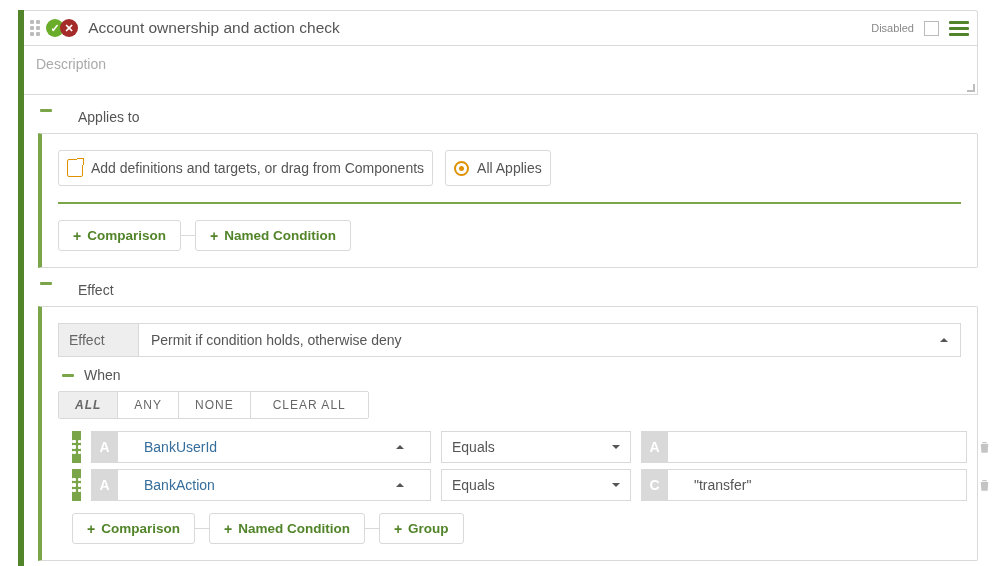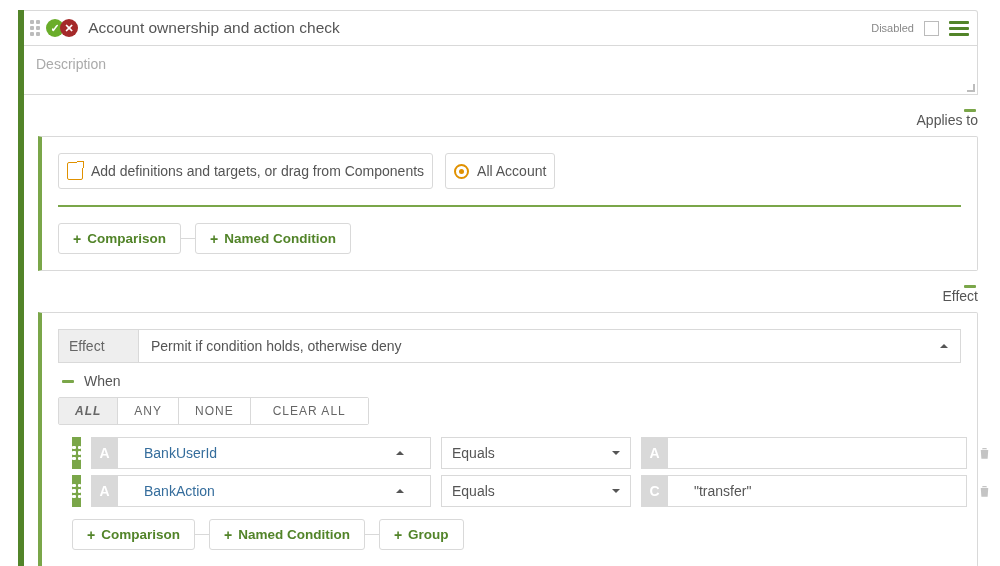--- a/index.html
+++ b/index.html
@@ -90,23 +90,22 @@
     content:""; position:absolute; right:0; bottom:0;
     border-right:2px solid #bdbdbd; border-bottom:2px solid #bdbdbd;
     width:8px; height:8px; transform:skew(0deg);
   }
 
   .section {
     margin-top:14px;
     padding-left:14px;
   }
   .section-header {
-    display:flex; align-items:flex-end; gap:0; margin-bottom:8px;
+    display:flex; align-items:flex-start; gap:24px; margin-bottom:8px;
     padding-left:2px;
-    flex-direction:column;
   }
   .collapse-toggle {
     width:12px; height:3px; background:var(--light-green);
     border-radius:1px; display:inline-block;
     margin-right:2px;
   }
   .section-title { color:#555; font-size:14px; }
 
   .section-body {
     border:1px solid var(--panel-border);
@@ -261,21 +260,21 @@
       <span class="section-title">Applies to</span>
     </div>
     <div class="section-body">
       <div class="targets-row">
         <div class="target-box">
           <span class="icon-outline-doc"></span>
           <span>Add definitions and targets, or drag from Components</span>
         </div>
         <div class="all-requests-box">
           <span class="icon-target-circle"></span>
-          <span>All Account</span>
+          <span>All Applies</span>
         </div>
       </div>
       <div class="divider-green"></div>
       <div class="btn-row">
         <div class="btn-outline">
           <span class="plus-icon">+</span>
           <span>Comparison</span>
         </div>
         <div class="connector"></div>
         <div class="btn-outline">

